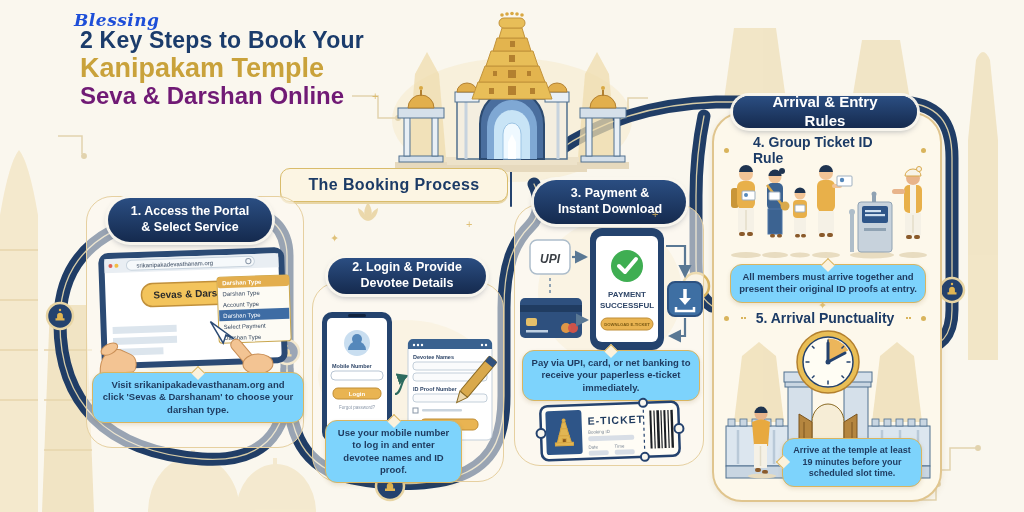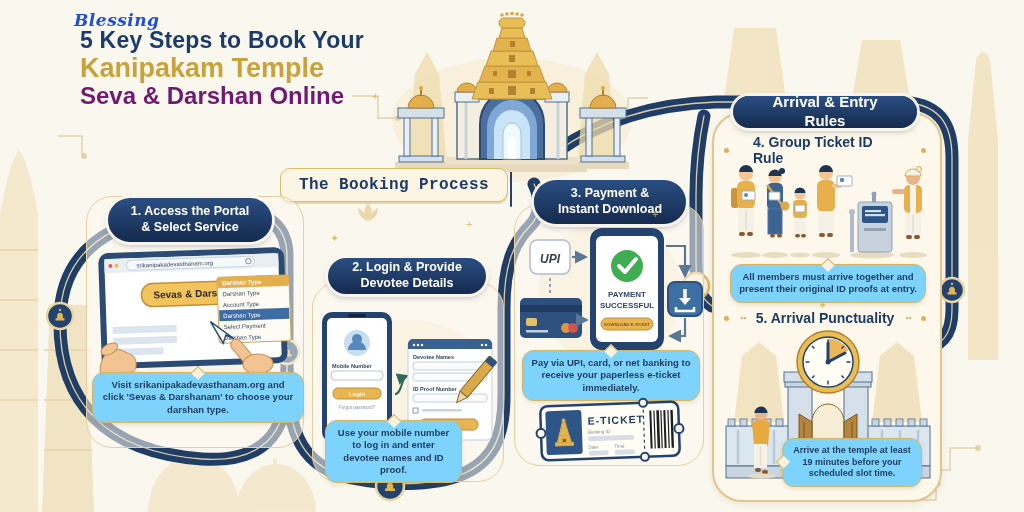--- a/index.html
+++ b/index.html
@@ -10,21 +10,21 @@
   svg text{font-family:"Liberation Sans",sans-serif;}
 
   .logo{left:74px;top:10px;font-family:"DejaVu Serif",serif;font-style:italic;font-weight:bold;
         font-size:17px;color:#1d4ed8;letter-spacing:.5px;}
   .t1{left:80px;top:27px;font-weight:bold;font-size:23px;color:#1B3C6B;letter-spacing:.2px;}
   .t2{left:80px;top:53px;font-weight:bold;font-size:27px;color:#C9A23B;}
   .t3{left:80px;top:82px;font-weight:bold;font-size:24px;color:#701a75;}
 
   .ribbon{display:flex;align-items:center;justify-content:center;background:#FCF5E3;
           border:1.5px solid #D9BC6B;border-radius:10px;color:#1C3B66;font-weight:bold;
-          font-size:16px;letter-spacing:.4px;box-shadow:0 2px 0 #E8D6A6;font-family:Liberation Mono, monospace;}
+          font-size:16px;letter-spacing:.4px;box-shadow:0 2px 0 #E8D6A6;}
   .pill{display:flex;align-items:center;justify-content:center;text-align:center;
         background:linear-gradient(#2B4E82,#152A4E);color:#fff;border-radius:24px;
         font-weight:bold;font-size:12.5px;line-height:1.25;padding:4px 20px;box-sizing:border-box;
         box-shadow:0 0 0 3px rgba(250,247,238,.95),0 3px 6px rgba(25,40,70,.35);}
   .card{border:1.6px solid #E6D0A0;border-radius:26px;background:rgba(253,250,243,.55);}
   .bigbox{border:2px solid #E0C58E;border-radius:30px;background:#FDF8EB;
           box-shadow:0 2px 6px rgba(140,110,50,.12);}
   .caption{background:#7dd3fc;border:1.5px solid #D9B560;border-radius:12px;padding:6px 8px;
            font-weight:bold;font-size:9.5px;line-height:1.3;color:#1E3A5F;text-align:center;
            box-sizing:border-box;box-shadow:0 2px 4px rgba(120,90,30,.15);}
@@ -144,21 +144,21 @@
       </g>
     </g>
     <g transform="translate(952,290)">
       <circle r="12" fill="#24426E" stroke="#E8D5A4" stroke-width="2.5"></circle>
       <path d="M-4.5,4.5 h9 v-2.2 h-1.6 v-2.6 c0,-3.8 -5.8,-3.8 -5.8,0 v2.6 h-1.6 Z" fill="#E2B653"></path>
       <circle cx="0" cy="-6" r="1.2" fill="#E2B653"></circle>
     </g>
   </svg>
 
   <div class="abs logo">Blessing</div>
-  <div class="abs t1">5 Key Steps to Book Your</div>
+  <div class="abs t1">2 Key Steps to Book Your</div>
   <div class="abs t2">Kanipakam Temple</div>
   <div class="abs t3">Seva &amp; Darshan Online</div>
 
   <svg class="abs" style="left:387px;top:4px" width="250" height="170" viewBox="0 0 250 170">
     <g opacity=".75" fill="#EFDCAE">
       <path d="M20,165 L28,70 L40,48 L52,70 L60,165 Z"></path>
       <path d="M190,165 L198,70 L210,48 L222,70 L230,165 Z"></path>
     </g>
 
     <rect x="50" y="160" width="150" height="8" fill="#E6D9BD"></rect>

